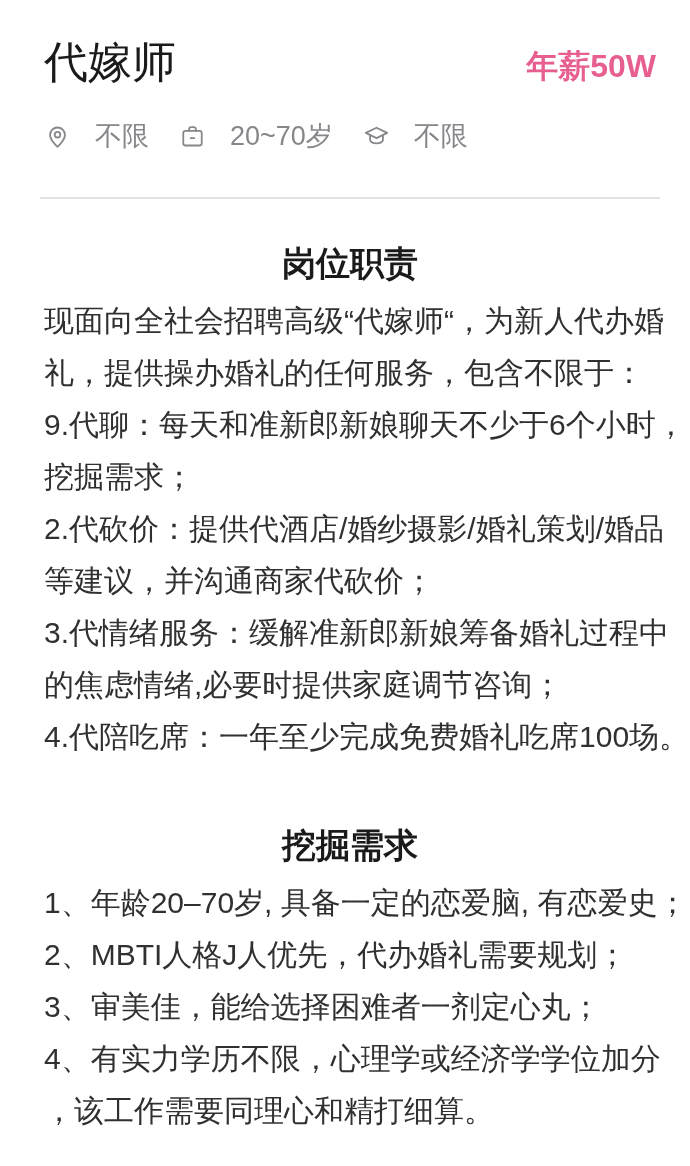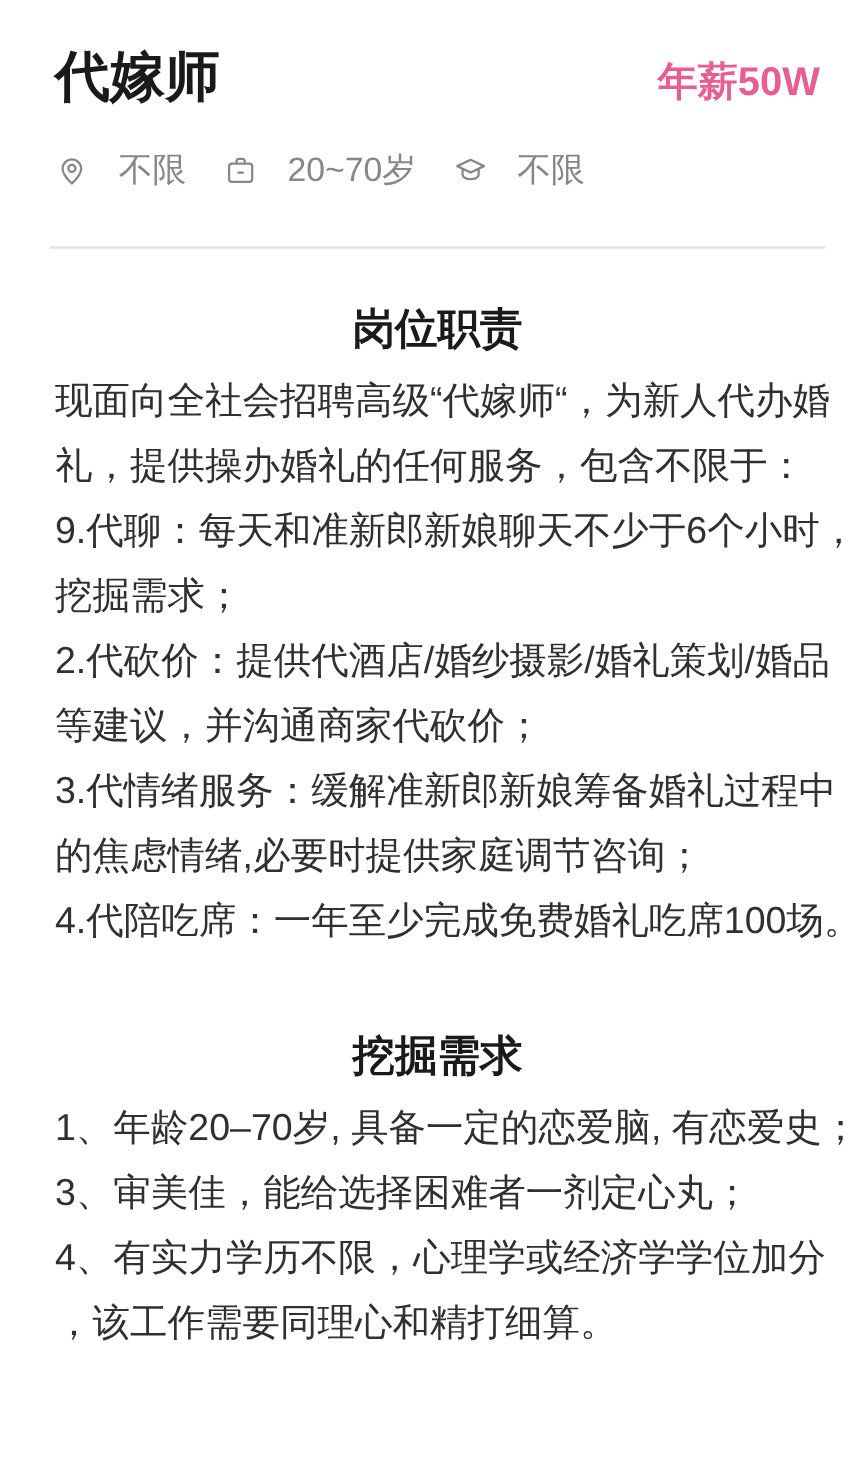--- a/index.html
+++ b/index.html
@@ -15,21 +15,21 @@
     width:690px;height:1166px;background:#ffffff;overflow:hidden;
     font-family:"Liberation Sans", sans-serif;
     color:var(--body-text);
   }
   .page{width:690px;height:1166px;padding:0 34px 0 44px;}
   .header{
     display:flex;justify-content:space-between;align-items:baseline;
     margin-top:38px;
   }
   .job-title{
-    margin:0;font-size:44px;line-height:48px;font-weight:700;
+    margin:0;font-size:44px;line-height:48px;font-weight:400;
     color:var(--heading-text);
   }
   .job-salary{
     font-size:32px;line-height:36px;font-weight:700;
     color:var(--salary);white-space:nowrap;text-align:right;
   }
   .meta-row{
     margin-top:34px;height:32px;display:flex;align-items:center;gap:30px;
     color:var(--meta-text);font-size:27px;line-height:32px;
   }
@@ -105,19 +105,20 @@
       <div class="line">3.代情绪服务：缓解准新郎新娘筹备婚礼过程中</div>
       <div class="line">的焦虑情绪,必要时提供家庭调节咨询；</div>
       <div class="line">4.代陪吃席：一年至少完成免费婚礼吃席100场。</div>
     </div>
   </section>
 
   <section class="section-requirements">
     <h2 class="section-heading">挖掘需求</h2>
     <div class="lines">
       <div class="line">1、年龄20–70岁, 具备一定的恋爱脑, 有恋爱史；</div>
+      <div class="line">2、MBTI人格J人优先，代办婚礼需要规划；</div>
       <div class="line">3、审美佳，能给选择困难者一剂定心丸；</div>
       <div class="line">4、有实力学历不限，心理学或经济学学位加分</div>
       <div class="line">，该工作需要同理心和精打细算。</div>
     </div>
   </section>
 
 </div>
 
 </body></html>

